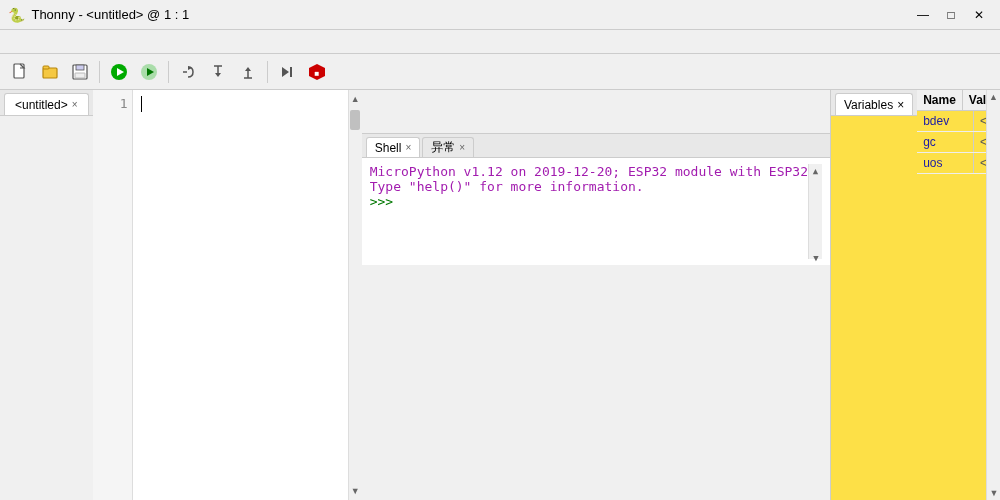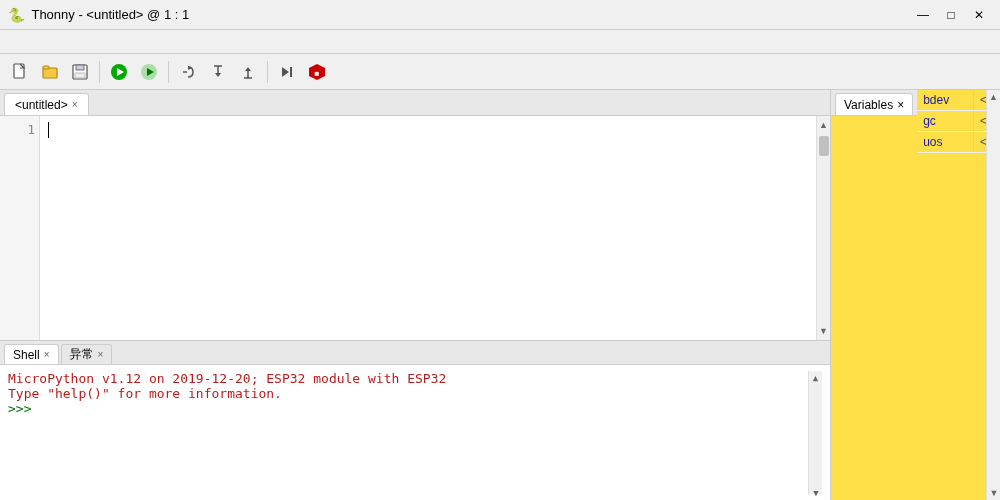--- a/index.html
+++ b/index.html
@@ -93,21 +93,20 @@
     #main {
       flex: 1;
       display: flex;
       overflow: hidden;
     }
 
     
     #left-panel {
       flex: 1;
       display: flex;
-      flex-direction: column;
       overflow: hidden;
     }
 
     
     #editor-tabs {
       height: 26px;
       background: #e8e8e8;
       display: flex;
       align-items: flex-end;
       padding: 0 4px;
@@ -196,24 +195,25 @@
       width: 10px;
       height: 20px;
       background: #c0c0c0;
       border-radius: 2px;
       margin-top: 4px;
       cursor: pointer;
     }
 
     
     #bottom-panel {
-      height: 160px;
+      height: 132px;
       border-top: 1px solid #ccc;
       display: flex;
       flex-direction: column;
+      margin-top: 43px;
     }
     #shell-tabs {
       height: 24px;
       background: #e8e8e8;
       display: flex;
       align-items: flex-end;
       padding: 0 4px;
       border-bottom: 1px solid #ccc;
     }
     .shell-tab {
@@ -240,21 +240,21 @@
       font-family: 'Consolas', monospace;
       font-size: 13px;
       overflow: auto;
       display: flex;
       position: relative;
     }
     #shell-text {
       flex: 1;
     }
     .shell-info-line {
-      color: #b91c1c;
+      color: #a21caf;
     }
     .shell-prompt {
       color: #007700;
     }
     #shell-scrollbar {
       width: 14px;
       background: #f0f0f0;
       border-left: 1px solid #ddd;
     }
 
@@ -473,20 +473,24 @@
 
   <div id="right-panel">
     <div id="var-tabs">
       <div class="var-tab">
         <span>Variables</span>
         <span class="tab-close">×</span>
       </div>
     </div>
     <div id="var-table-wrapper">
       <div id="var-table-inner">
+        <div class="var-header-row">
+          <div class="var-col-name">Name</div>
+          <div class="var-col-val">Val</div>
+        </div>
         <div class="var-row">
           <div class="var-col-name">bdev</div>
           <div class="var-col-val">&lt;B</div>
         </div>
         <div class="var-row">
           <div class="var-col-name">gc</div>
           <div class="var-col-val">&lt;m</div>
         </div>
         <div class="var-row">
           <div class="var-col-name">uos</div>

